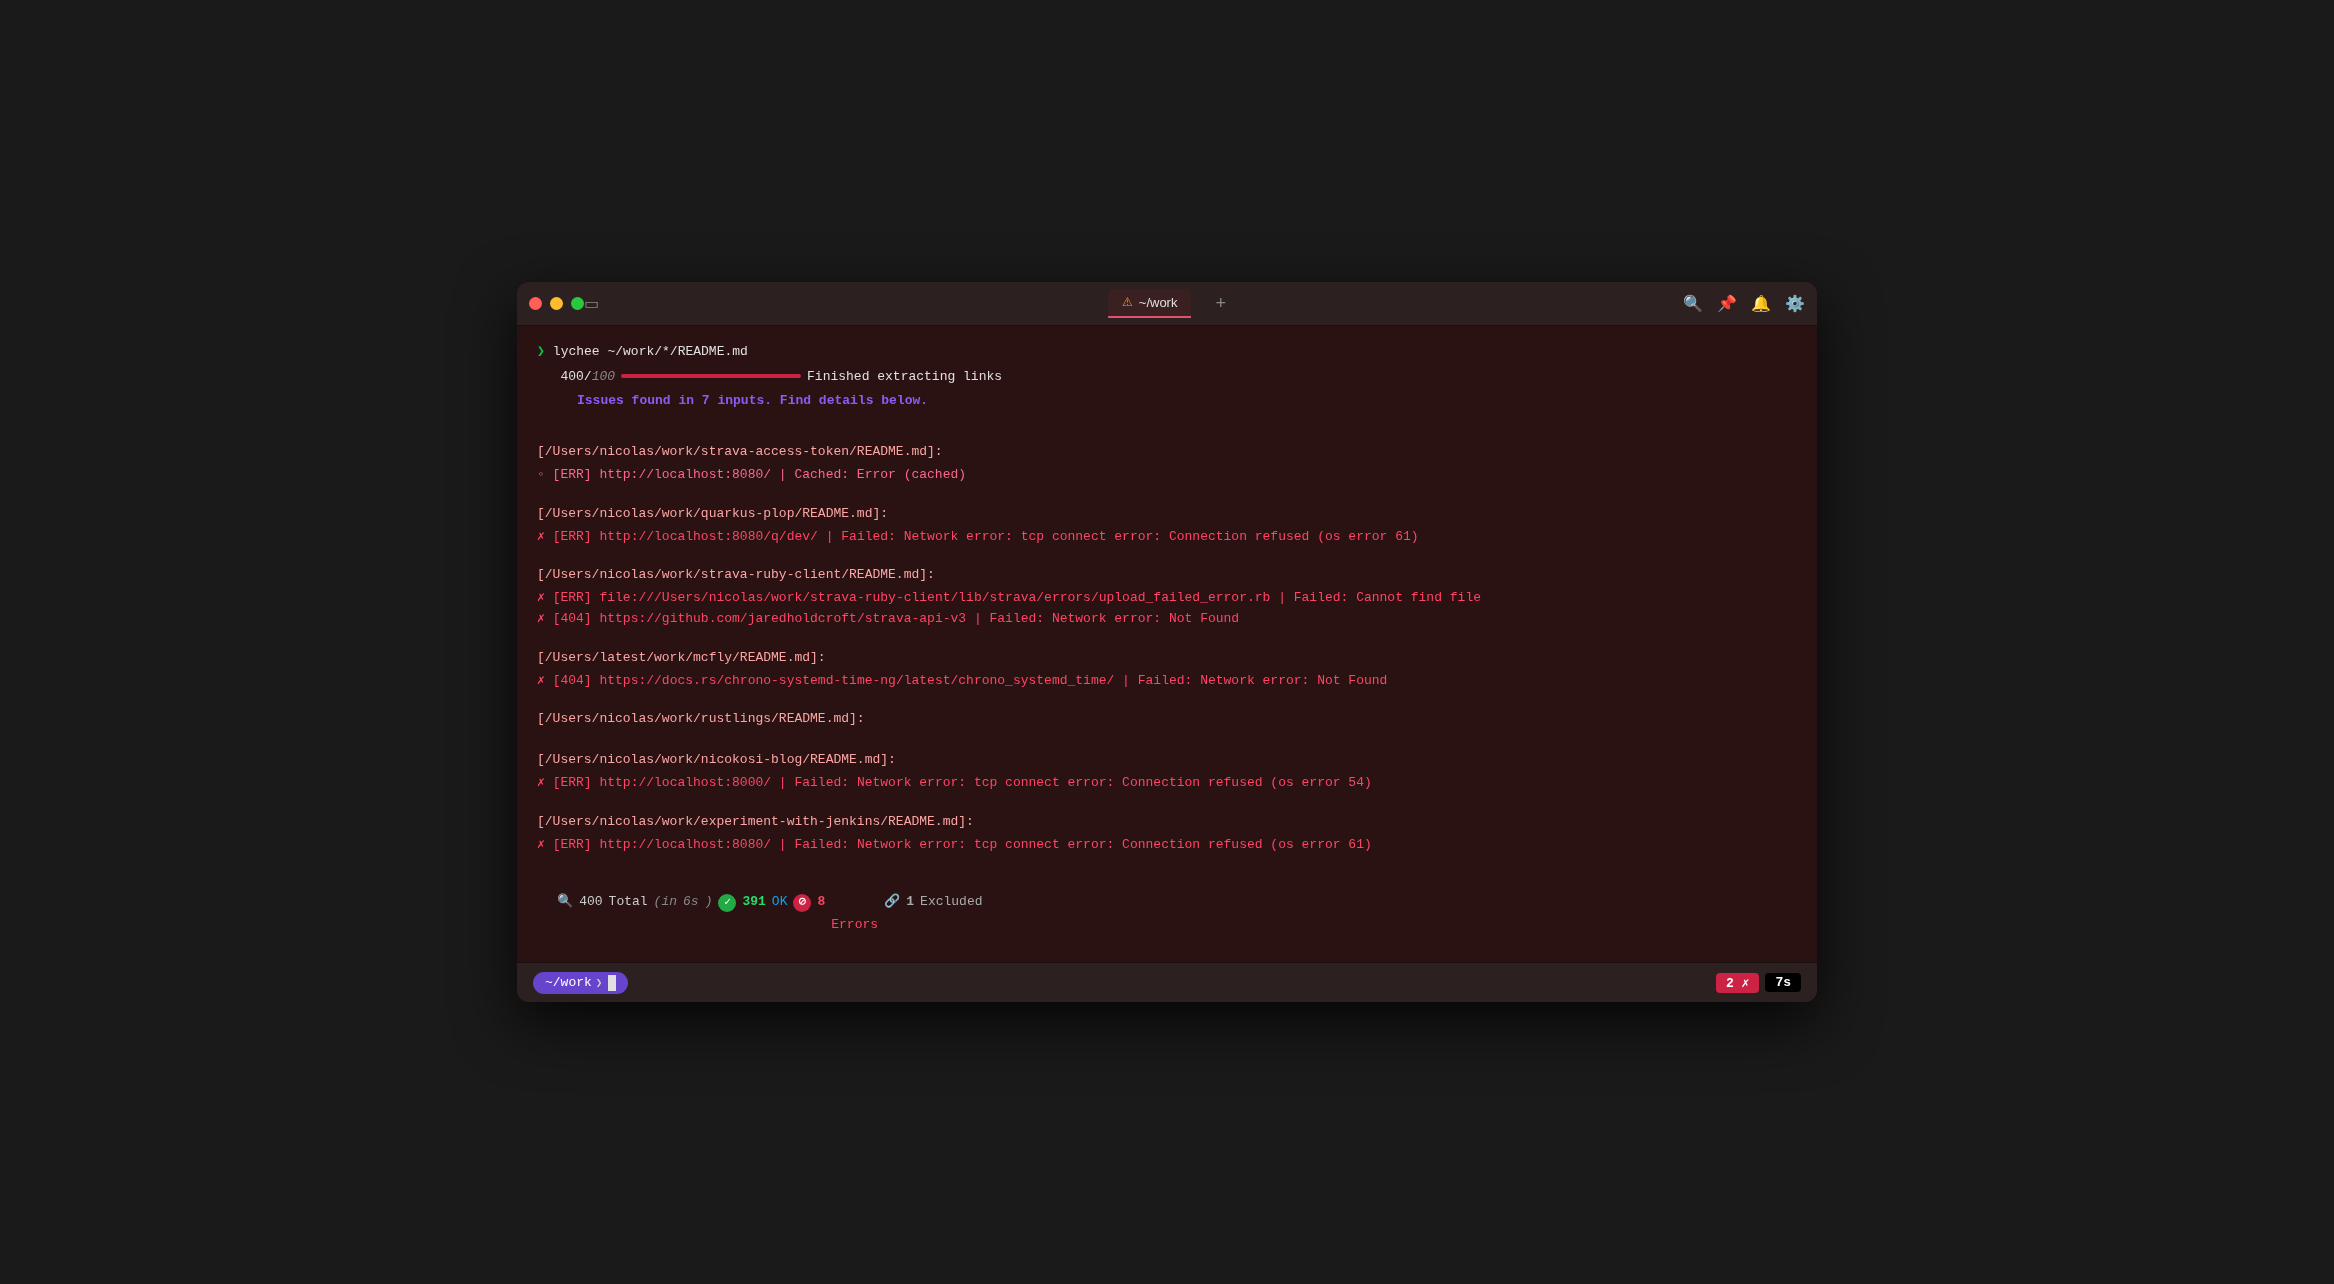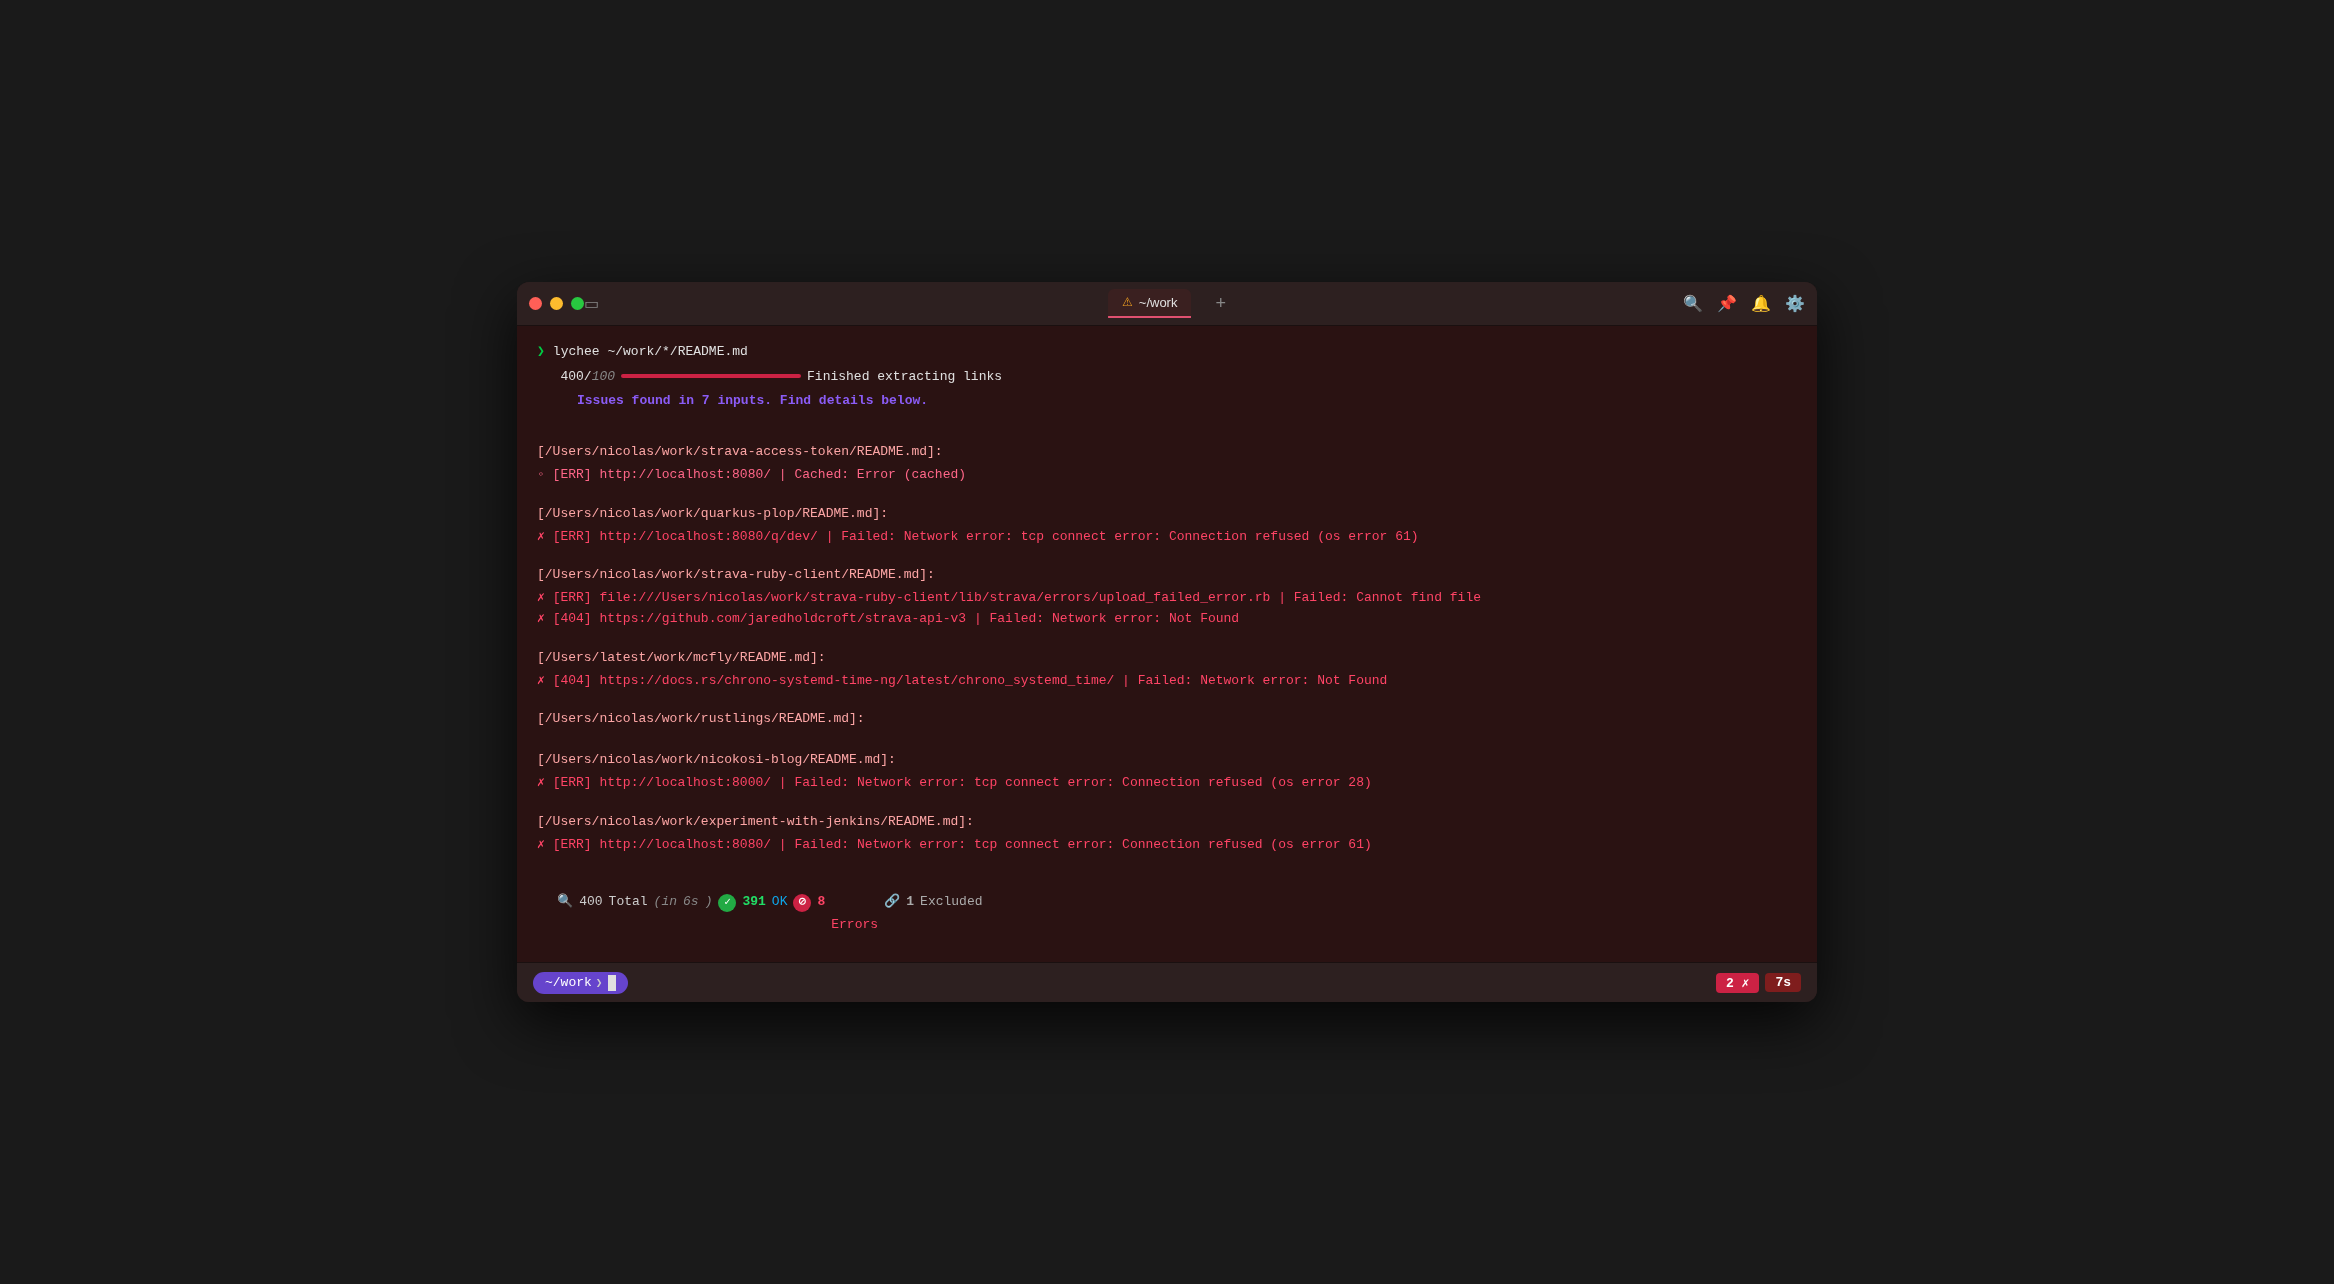--- a/index.html
+++ b/index.html
@@ -267,21 +267,21 @@
       background: #cc2244;
       color: white;
       border-radius: 4px;
       padding: 2px 10px;
       font-family: 'Courier New', Courier, monospace;
       font-size: 13px;
       font-weight: bold;
     }
 
     .badge-yellow {
-      background: #7f1d1d;
+      background: #000000;
       color: white;
       border-radius: 4px;
       padding: 2px 10px;
       font-family: 'Courier New', Courier, monospace;
       font-size: 13px;
       font-weight: bold;
     }
     .dim { color: #888; font-style: italic; }
     .bold-num { font-weight: bold; color: #ff4466; }
     .bold-ok { font-weight: bold; color: #22dd66; }
@@ -345,21 +345,21 @@
 
     <div class="separator"></div>
     <div class="file-header">[/Users/latest/work/mcfly/README.md]:</div>
     <div class="err-line">✗ [404] https://docs.rs/chrono-systemd-time-ng/latest/chrono_systemd_time/ | Failed: Network error: Not Found</div>
 
     <div class="separator"></div>
     <div class="file-header">[/Users/nicolas/work/rustlings/README.md]:</div>
 
     <div class="separator"></div>
     <div class="file-header">[/Users/nicolas/work/nicokosi-blog/README.md]:</div>
-    <div class="err-line">✗ [ERR] http://localhost:8000/ | Failed: Network error: tcp connect error: Connection refused (os error 28)</div>
+    <div class="err-line">✗ [ERR] http://localhost:8000/ | Failed: Network error: tcp connect error: Connection refused (os error 54)</div>
 
     <div class="separator"></div>
     <div class="file-header">[/Users/nicolas/work/experiment-with-jenkins/README.md]:</div>
     <div class="err-line">✗ [ERR] http://localhost:8080/ | Failed: Network error: tcp connect error: Connection refused (os error 61)</div>
 
     <div class="separator"></div>
     <div class="status-bar">
       <span>🔍</span>
       <span>400</span>
       <span>Total</span>

